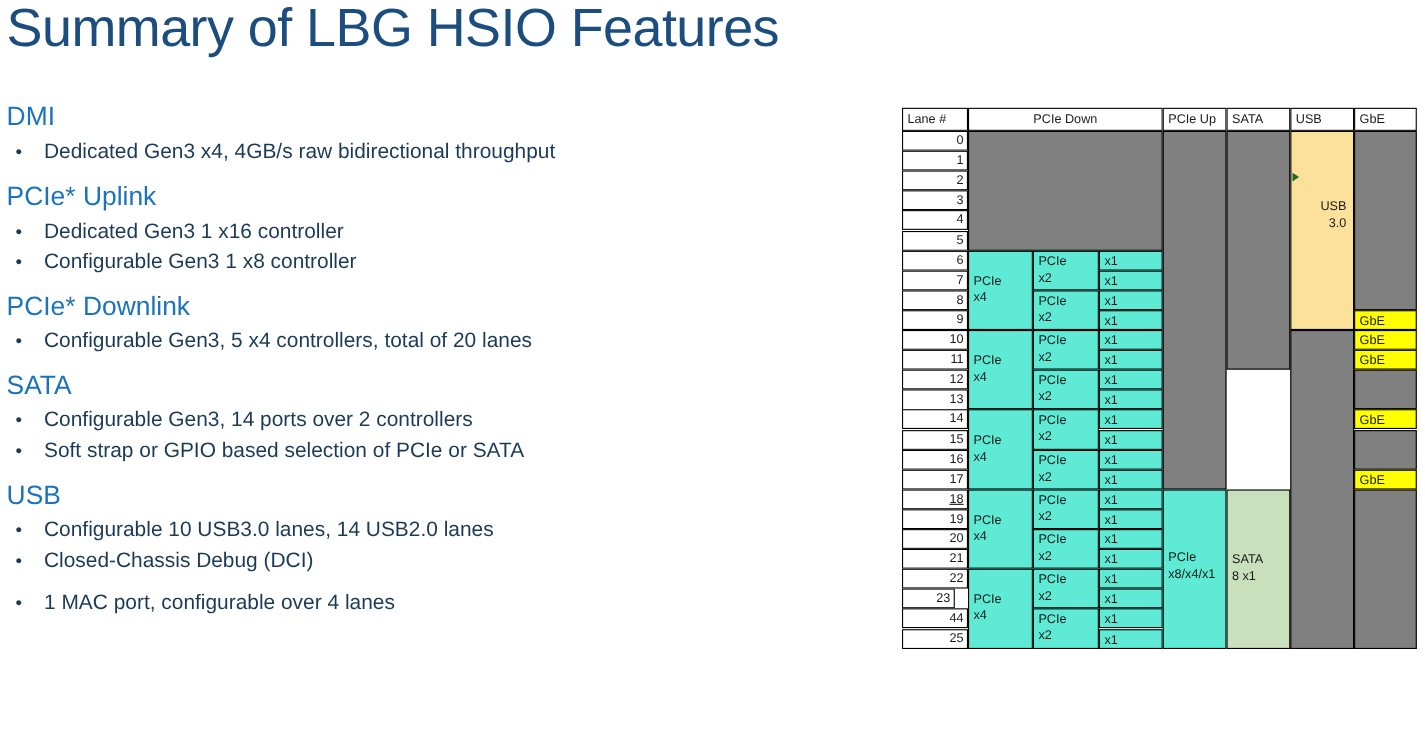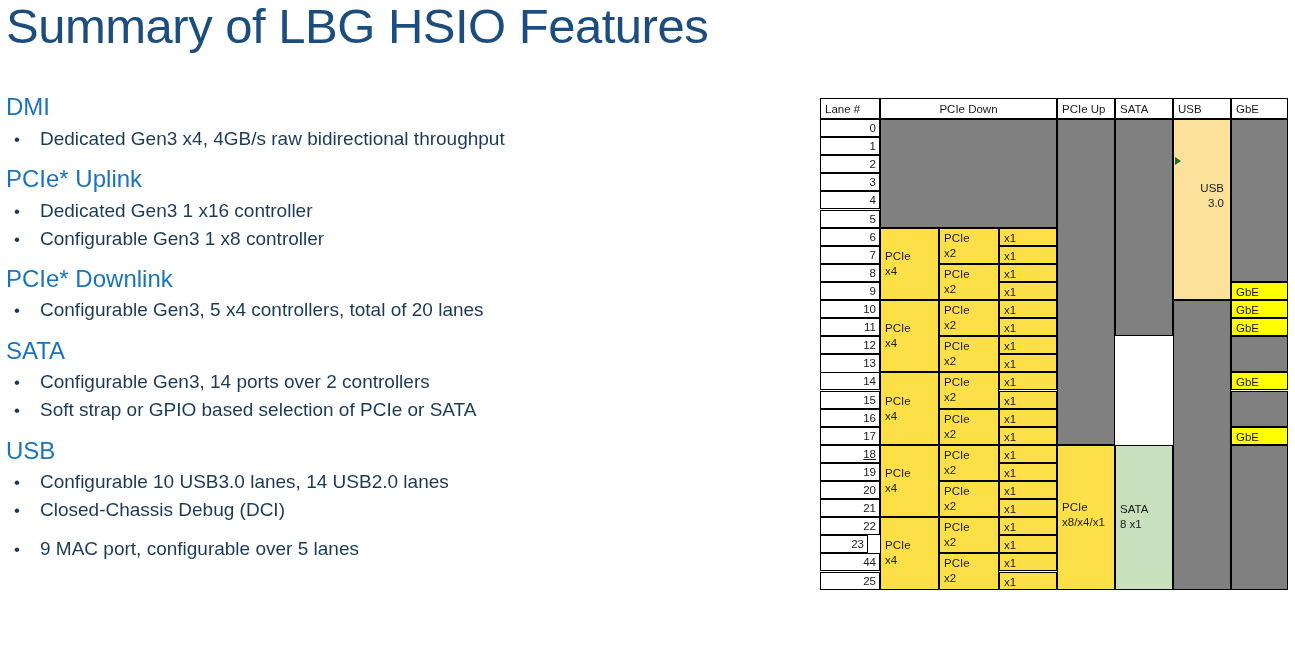--- a/index.html
+++ b/index.html
@@ -105,21 +105,21 @@
     text-align: right;
     padding-right: 3px;
     line-height: 17px;
   }
   .blk {
     border: 1.5px solid #000;
     padding: 2px 0 0 4px;
     line-height: 15px;
   }
   .gray  { background: #808080; }
-  .blue  { background: #fde047; }
+  .blue  { background: #5eead4; }
   .green { background: #c9e0bc; }
   .tan   { background: #fbe19a; }
   .yellow{ background: #ffff00; }
   .blk.right-text { text-align: right; padding-right: 6px; }
   .thin { border-width: 1px; }
   .arrow-marker {
     position: absolute;
     width: 0; height: 0;
     border-left: 6px solid #1e6b2e;
     border-top: 4px solid transparent;
@@ -175,21 +175,21 @@
         <span class="bullet-text">Configurable 10 USB3.0 lanes, 14 USB2.0 lanes</span>
       </div>
       <div class="bullet-row">
         <span class="bullet-mark">•</span>
         <span class="bullet-text">Closed-Chassis Debug (DCI)</span>
       </div>
     </div>
     <div class="section">
       <div class="bullet-row">
         <span class="bullet-mark">•</span>
-        <span class="bullet-text">9 MAC port, configurable over 5 lanes</span>
+        <span class="bullet-text">1 MAC port, configurable over 4 lanes</span>
       </div>
     </div>
   </div>
 
 <div id="diagram">
   <div id="muxing-grid">
       <div class="cell hdr" style="left: 0px; top: 0px; width: 60px; height: 21px;">Lane #</div>
       <div class="cell hdr center" style="left: 60px; top: 0px; width: 177px; height: 21px;">PCIe Down</div>
       <div class="cell hdr" style="left: 237px; top: 0px; width: 58px; height: 21px;">PCIe Up</div>
       <div class="cell hdr" style="left: 295px; top: 0px; width: 58px; height: 21px;">SATA</div>

